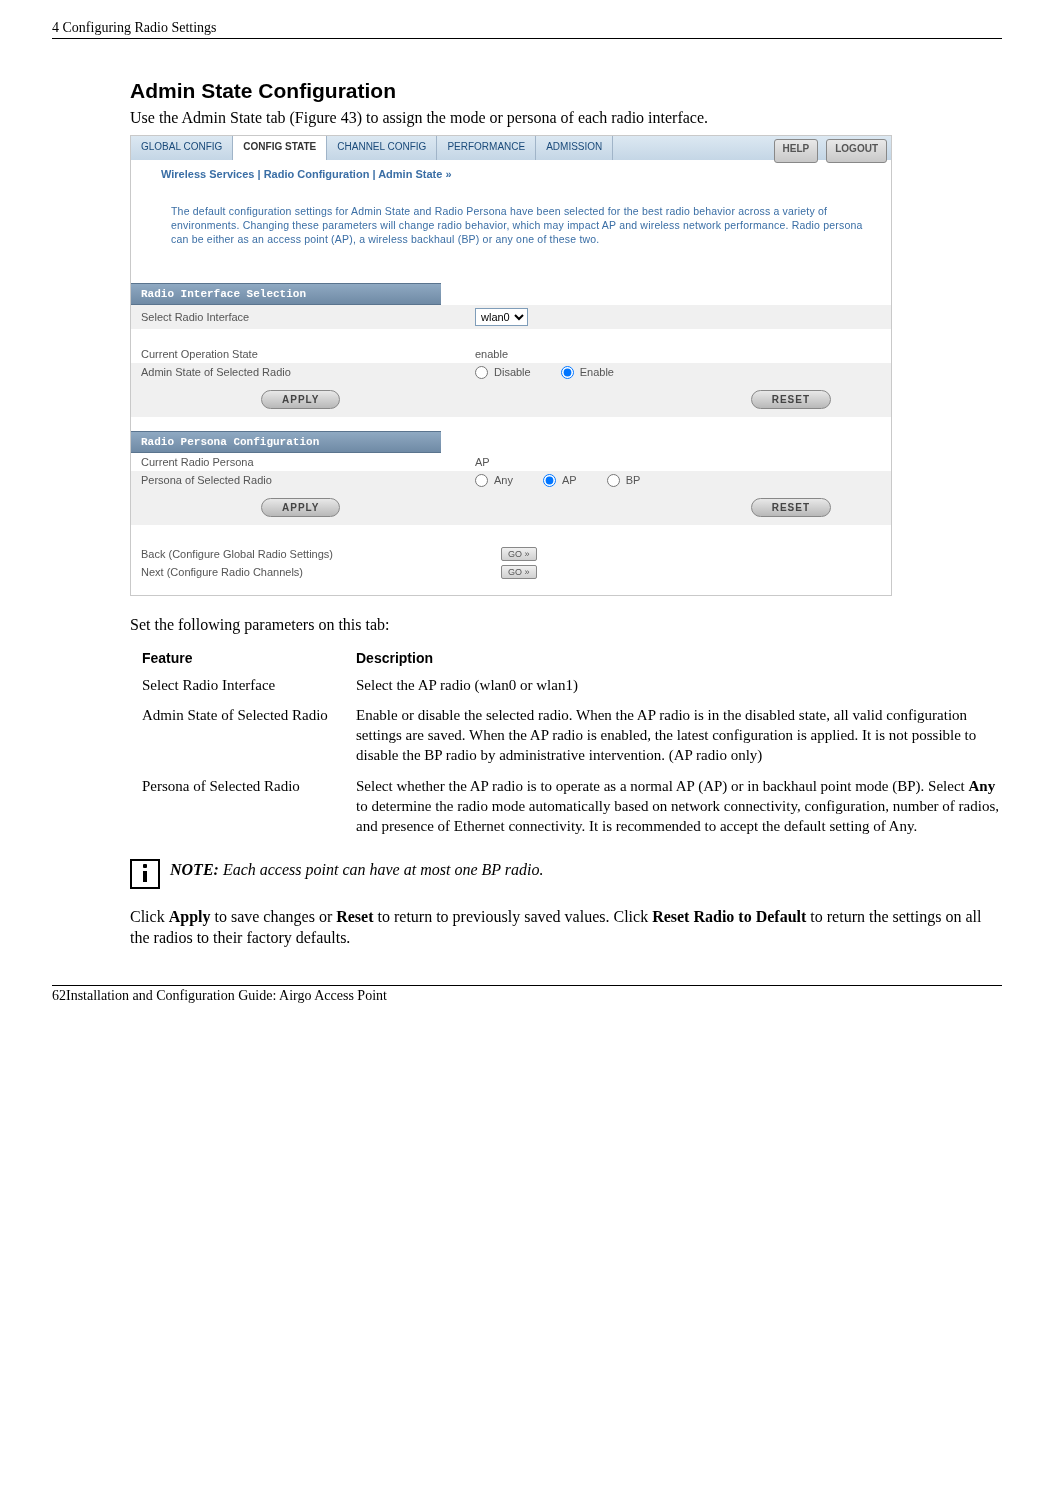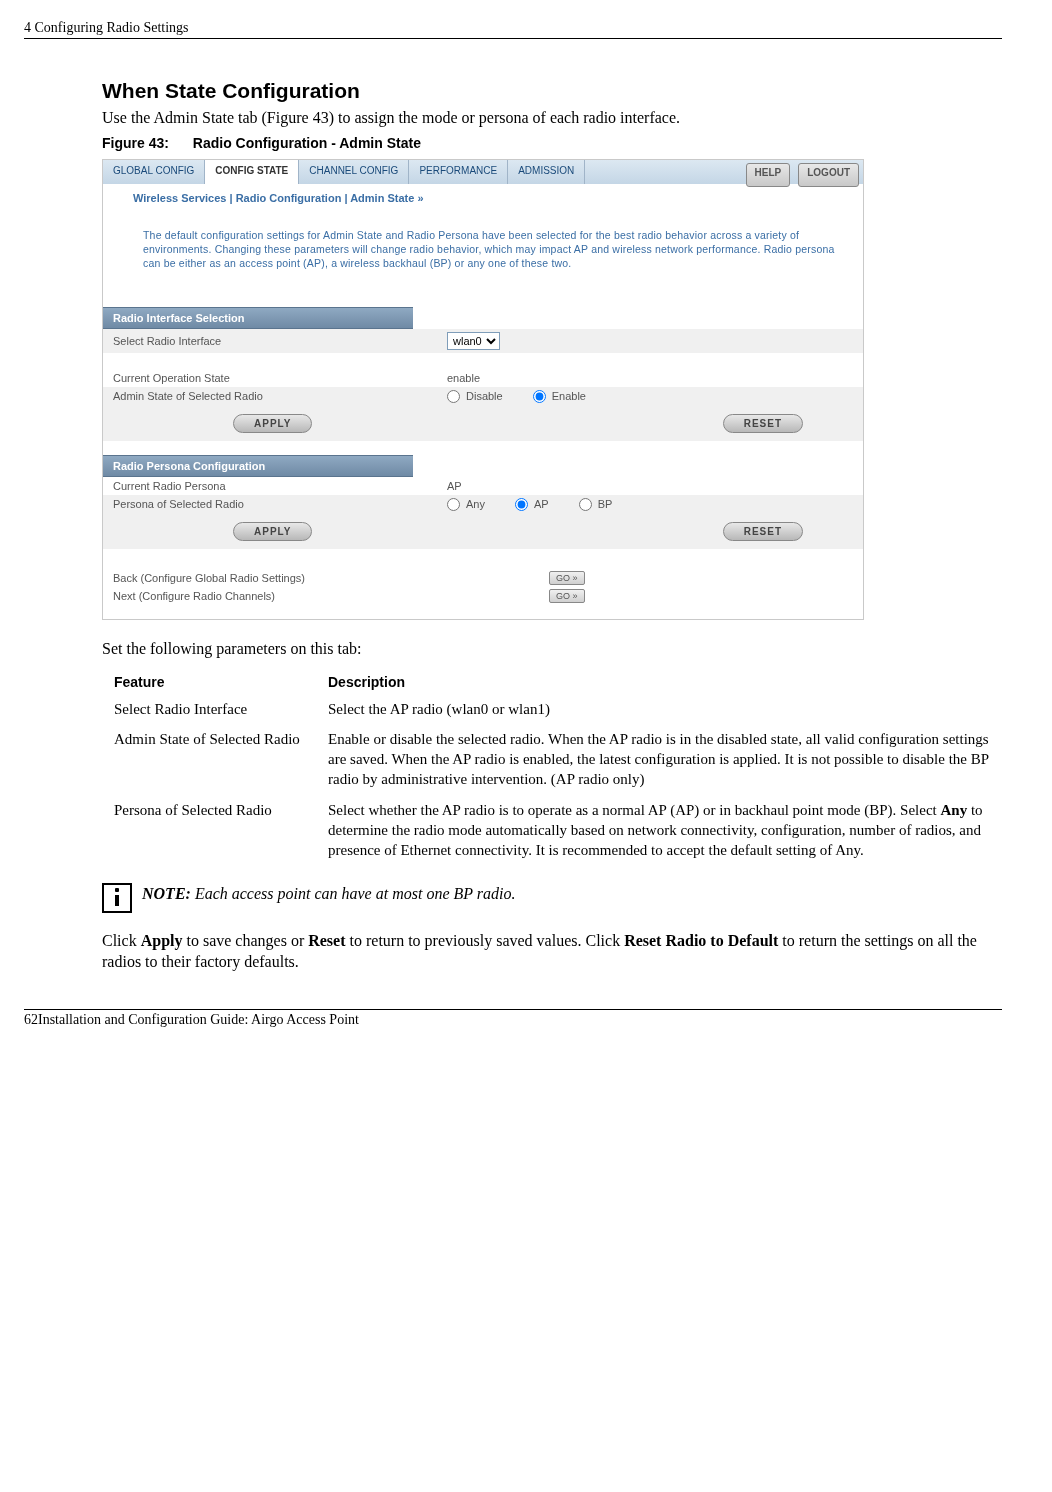--- a/index.html
+++ b/index.html
@@ -7,21 +7,21 @@
   margin: 0;
   padding: 0;
   background: #fff;
   color: #000;
   width: 1052px;
   height: 1492px;
   position: relative;
   box-sizing: border-box;
 }
 .page {
-  padding: 20px 50px 15px 24px;
+  padding: 20px 50px 15px 52px;
 }
 .header-row {
   display: flex;
   justify-content: space-between;
   font-size: 14px;
   margin-bottom: 2px;
 }
 .header-rule {
   border: none;
   border-top: 1px solid #000;
@@ -109,20 +109,21 @@
 }
 .section-bar {
   background: linear-gradient(#8fa9c2, #6f8aa5);
   color: #fff;
   font-weight: bold;
   padding: 4px 10px;
   font-size: 11px;
   border-top: 1px solid #5a748e;
   border-bottom: 1px solid #5a748e;
   width: 290px;
+  font-family: Liberation Mono, monospace;
 }
 .form-row {
   display: flex;
   align-items: center;
   padding: 3px 10px;
   font-size: 11px;
   color: #555;
 }
 .form-row.alt {
   background: #f0f0f0;
@@ -170,21 +171,21 @@
   cursor: pointer;
 }
 .nav-row {
   display: flex;
   align-items: center;
   padding: 2px 10px;
   font-size: 11px;
   color: #555;
 }
 .nav-row .form-label {
-  width: 436px;
+  width: 360px;
 }
 .go-btn {
   font-size: 9px;
   padding: 1px 6px;
   border: 1px solid #888;
   background: linear-gradient(#f0f0f0, #d0d0d0);
   border-radius: 2px;
   cursor: pointer;
 }
 .set-intro {
@@ -270,26 +271,22 @@
 <body>
 
 <div class="page">
   <div class="header-row">
     <span>4  Configuring Radio Settings</span>
     <span></span>
   </div>
   <hr class="header-rule">
 
   <div class="content">
-    <h2>When State Configuration</h2>
+    <h2>Admin State Configuration</h2>
     <p class="intro">Use the Admin State tab (Figure 43) to assign the mode or persona of each radio interface.</p>
-    <p class="figcap">
-      <span class="num">Figure 43:</span>
-      <span>Radio Configuration - Admin State</span>
-    </p>
 
     <div class="screenshot">
       <div class="tabs-row">
         <div class="tab">GLOBAL CONFIG</div>
         <div class="tab active">CONFIG STATE</div>
         <div class="tab">CHANNEL CONFIG</div>
         <div class="tab">PERFORMANCE</div>
         <div class="tab">ADMISSION</div>
         <div class="tab-spacer"></div>
         <div class="hdr-btn">HELP</div>

